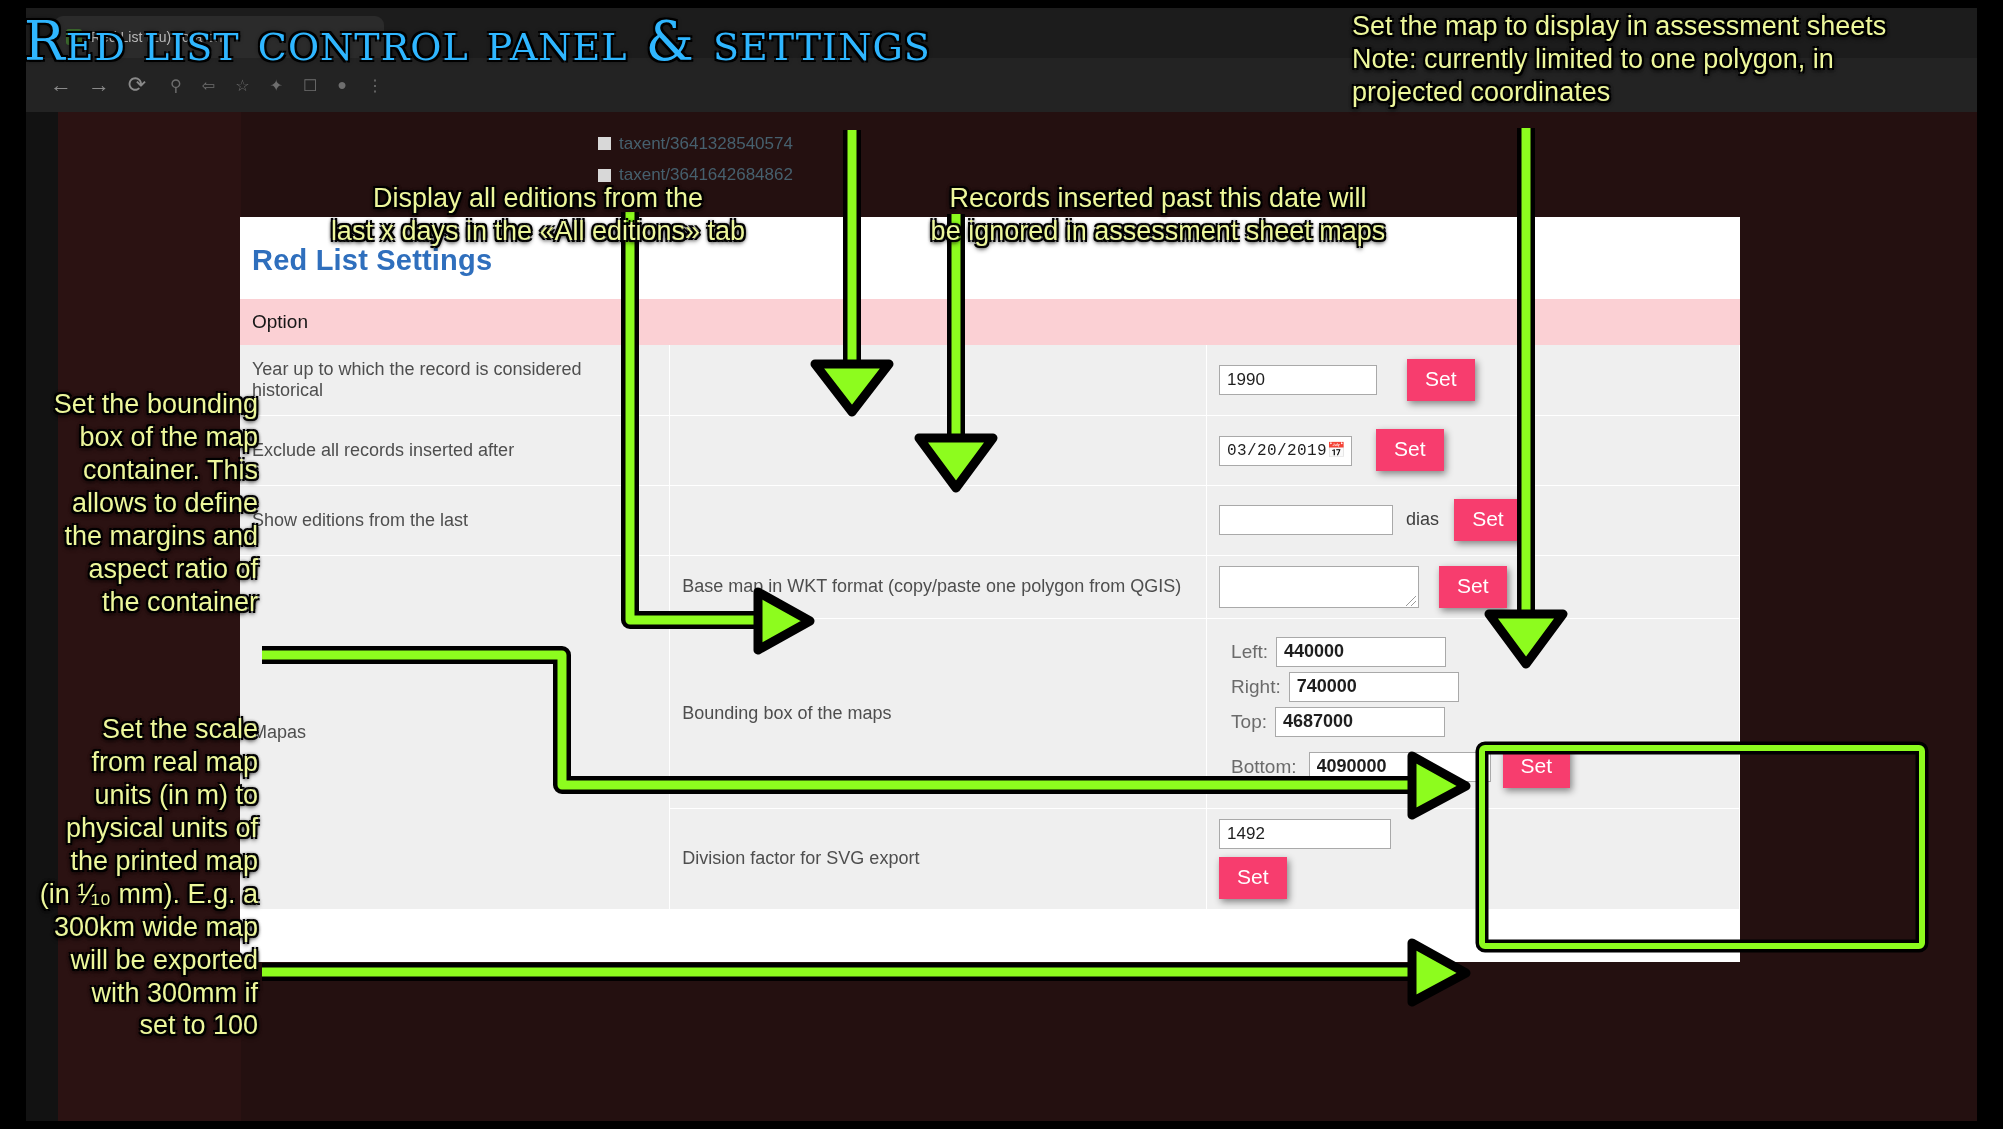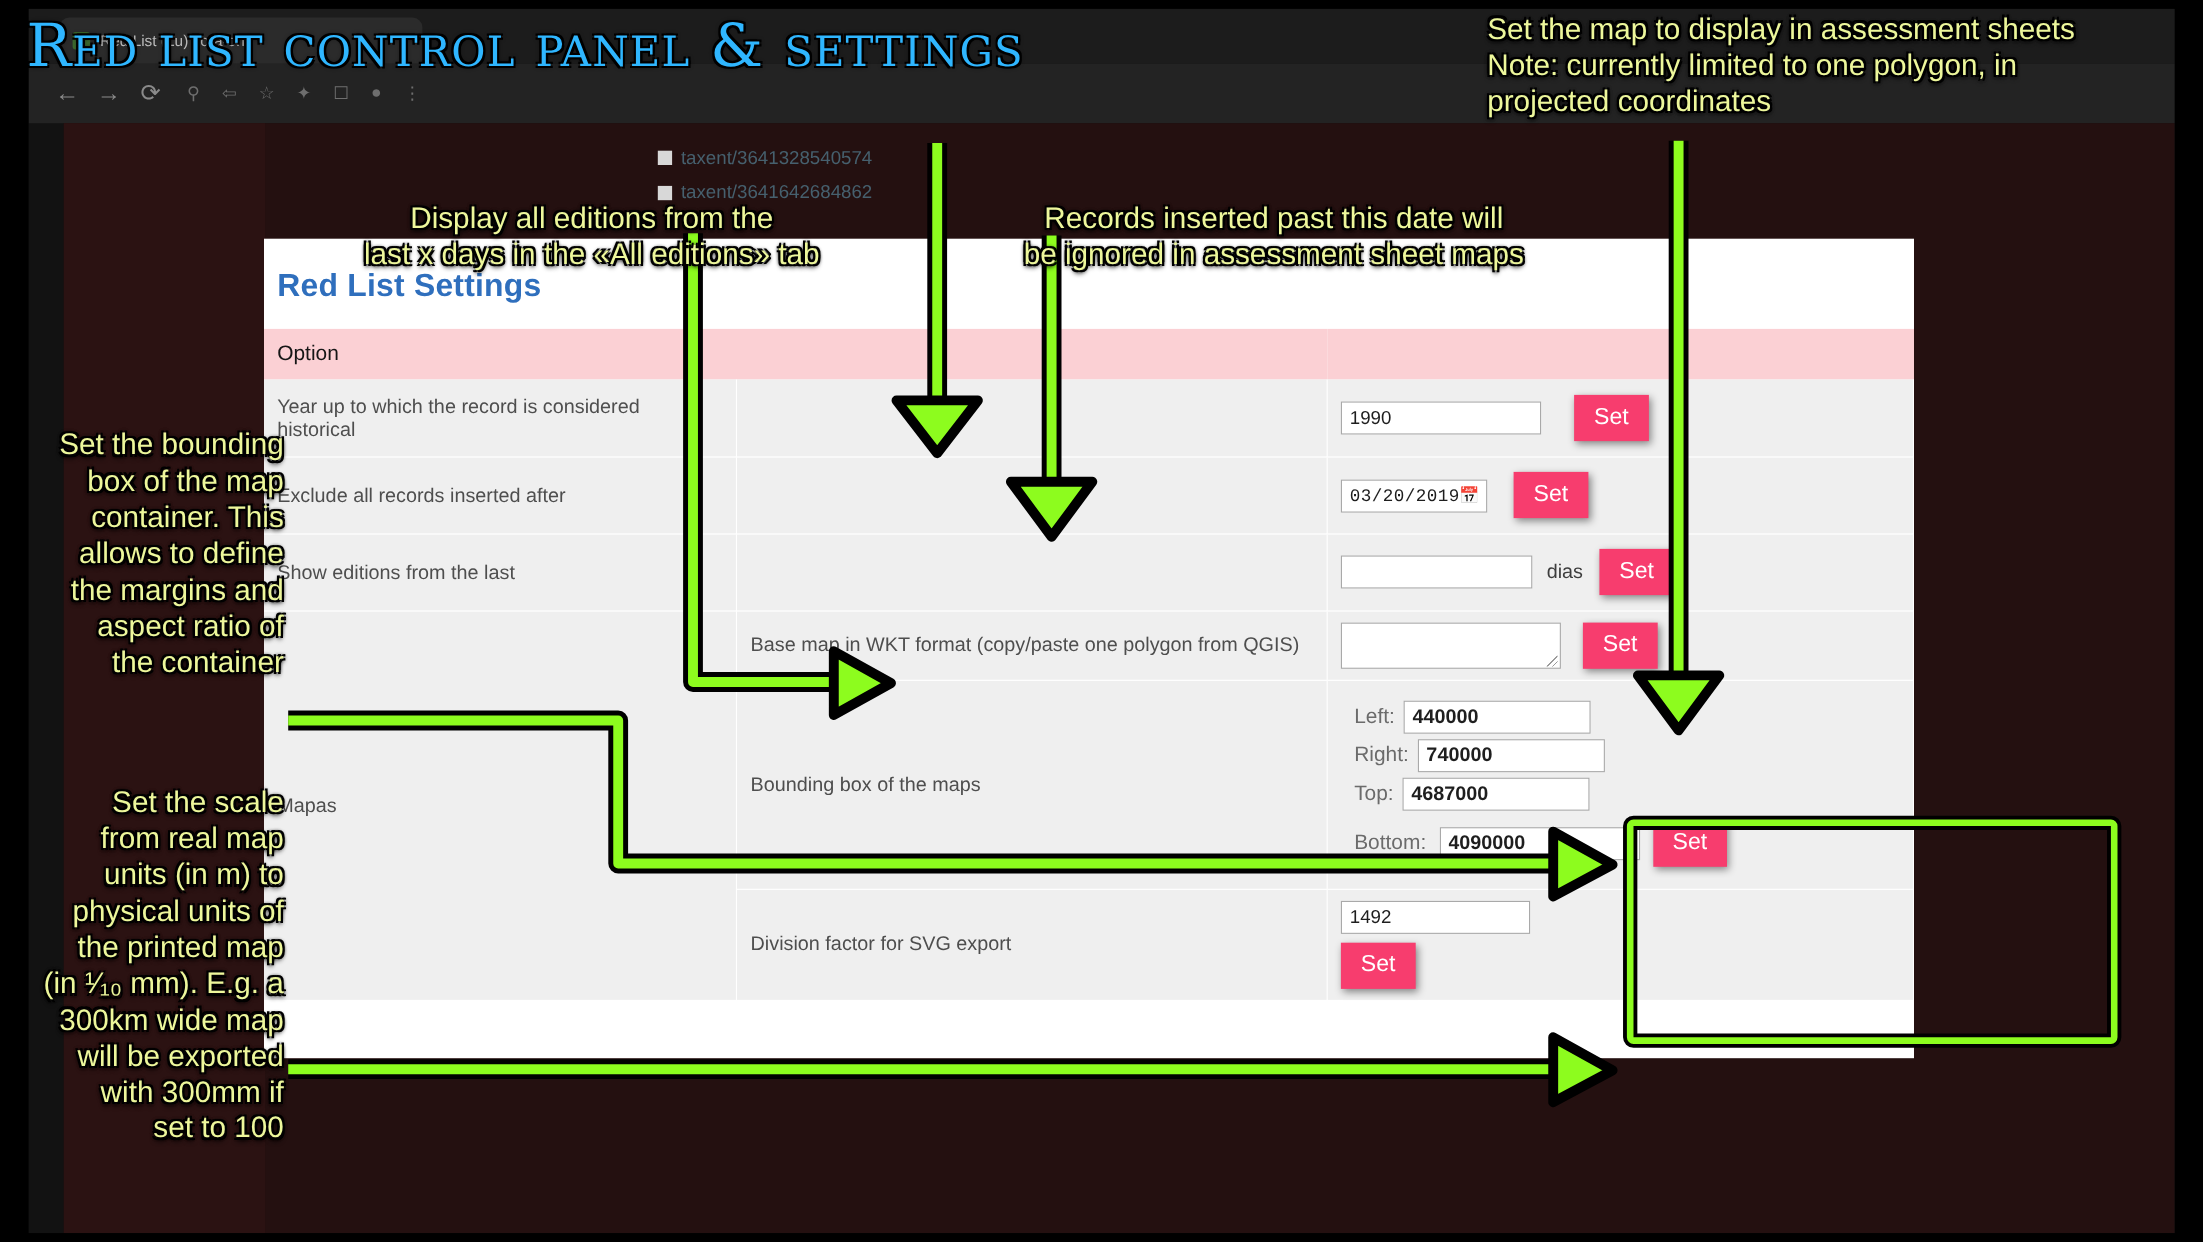--- a/index.html
+++ b/index.html
@@ -96,21 +96,21 @@
   }
   td.c1 { width: 430px; }
   td.c2 { width: 537px; }
   td.c3 { width: 533px; }
   .row-h1 { height: 70px; }
   .inp {
     font-family: "Liberation Sans", sans-serif;
     font-size: 17px; color: #1e1e1e; background: #fff;
     border: 1px solid #a9a9a9; padding: 4px 7px; height: 30px;
   }
-  .inp-year { width: 182px; }
+  .inp-year { width: 158px; }
   .inp-date {
     width: 133px; font-family: "Liberation Mono", monospace;
     font-size: 16px; letter-spacing: .4px; display: inline-flex;
     align-items: center; justify-content: space-between;
   }
   .inp-days { width: 174px; }
   .inp-div { width: 172px; }
   .inp-bb { width: 170px; background: #fff; font-weight: bold; font-size: 18px; }
   .inp-bb.wide { width: 182px; }
   .ta-wkt {

